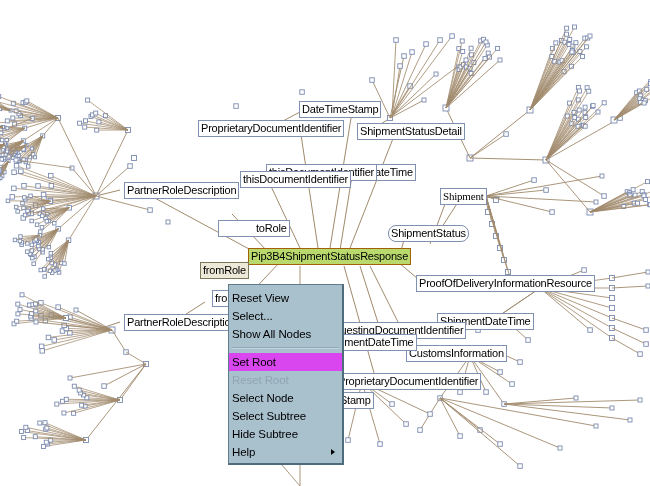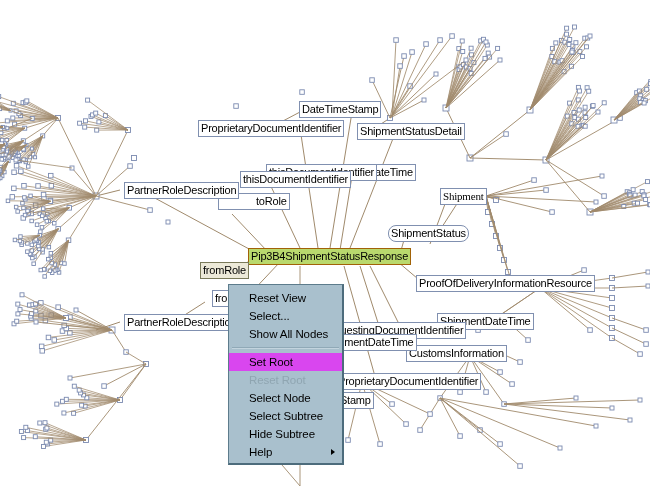--- a/index.html
+++ b/index.html
@@ -46,21 +46,21 @@
     border-right:2px solid #4d6c7c;
     border-bottom:2px solid #4d6c7c;
     z-index:50;
     padding:4px 0 2px 0;
     box-sizing:border-box;
   }
   .menu-item{
     position:relative;
     height:18px;
     line-height:18px;
-    padding-left:20px;
+    padding-left:3px;
     font-size:11.5px;
     color:#000;
     white-space:nowrap;
     letter-spacing:-0.1px;
   }
   .menu-item.highlight{
     background:#d946ef;
     color:#000;
   }
   .menu-item.disabled{ color:#8fa5b1; }
@@ -1049,21 +1049,21 @@
       <rect x="464.0" y="58.0" width="4" height="4" fill="#ffffff" stroke="#7b8ab0" stroke-width="0.9"></rect>
       <rect x="131.5" y="155.5" width="5" height="5" fill="#ffffff" stroke="#7b8ab0" stroke-width="0.9"></rect>
       <rect x="233.8" y="103.8" width="4.5" height="4.5" fill="#ffffff" stroke="#7b8ab0" stroke-width="0.9"></rect>
       <rect x="299.8" y="89.8" width="4.5" height="4.5" fill="#ffffff" stroke="#7b8ab0" stroke-width="0.9"></rect>
       <rect x="166.0" y="220.0" width="4" height="4" fill="#ffffff" stroke="#7b8ab0" stroke-width="0.9"></rect>
     </svg>
 
   <div id="labels-layer">
       <div class="nodelabel root" style="left: 248px; top: 248px;">Pip3B4ShipmentStatusResponse</div>
       <div class="nodelabel sel" style="left: 200px; top: 262px;">fromRole</div>
-      <div class="nodelabel" style="left: 218px; top: 193px; padding-left: 37px;">toRole</div>
+      <div class="nodelabel" style="left: 218px; top: 220px; padding-left: 37px;">toRole</div>
       <div class="nodelabel" style="left: 124px; top: 182px;">PartnerRoleDescription</div>
       <div class="nodelabel" style="left: 124px; top: 314px;">PartnerRoleDescription</div>
       <div class="nodelabel" style="left: 212px; top: 290px;">fromRole</div>
       <div class="nodelabel" style="left: 228px; top: 325px;">GlobalDocumentFunctionCode</div>
       <div class="nodelabel" style="left: 198px; top: 120px;">ProprietaryDocumentIdentifier</div>
       <div class="nodelabel" style="left: 299px; top: 101px;">DateTimeStamp</div>
       <div class="nodelabel front" style="left: 357px; top: 123px;">ShipmentStatusDetail</div>
       <div class="nodelabel front" style="left: 240px; top: 171px;">thisDocumentIdentifier</div>
       <div class="nodelabel behind" style="left: 266px; top: 164px;">thisDocumentIdentifier</div>
       <div class="nodelabel" style="left: 338px; top: 164px;">rationDateTime</div>

